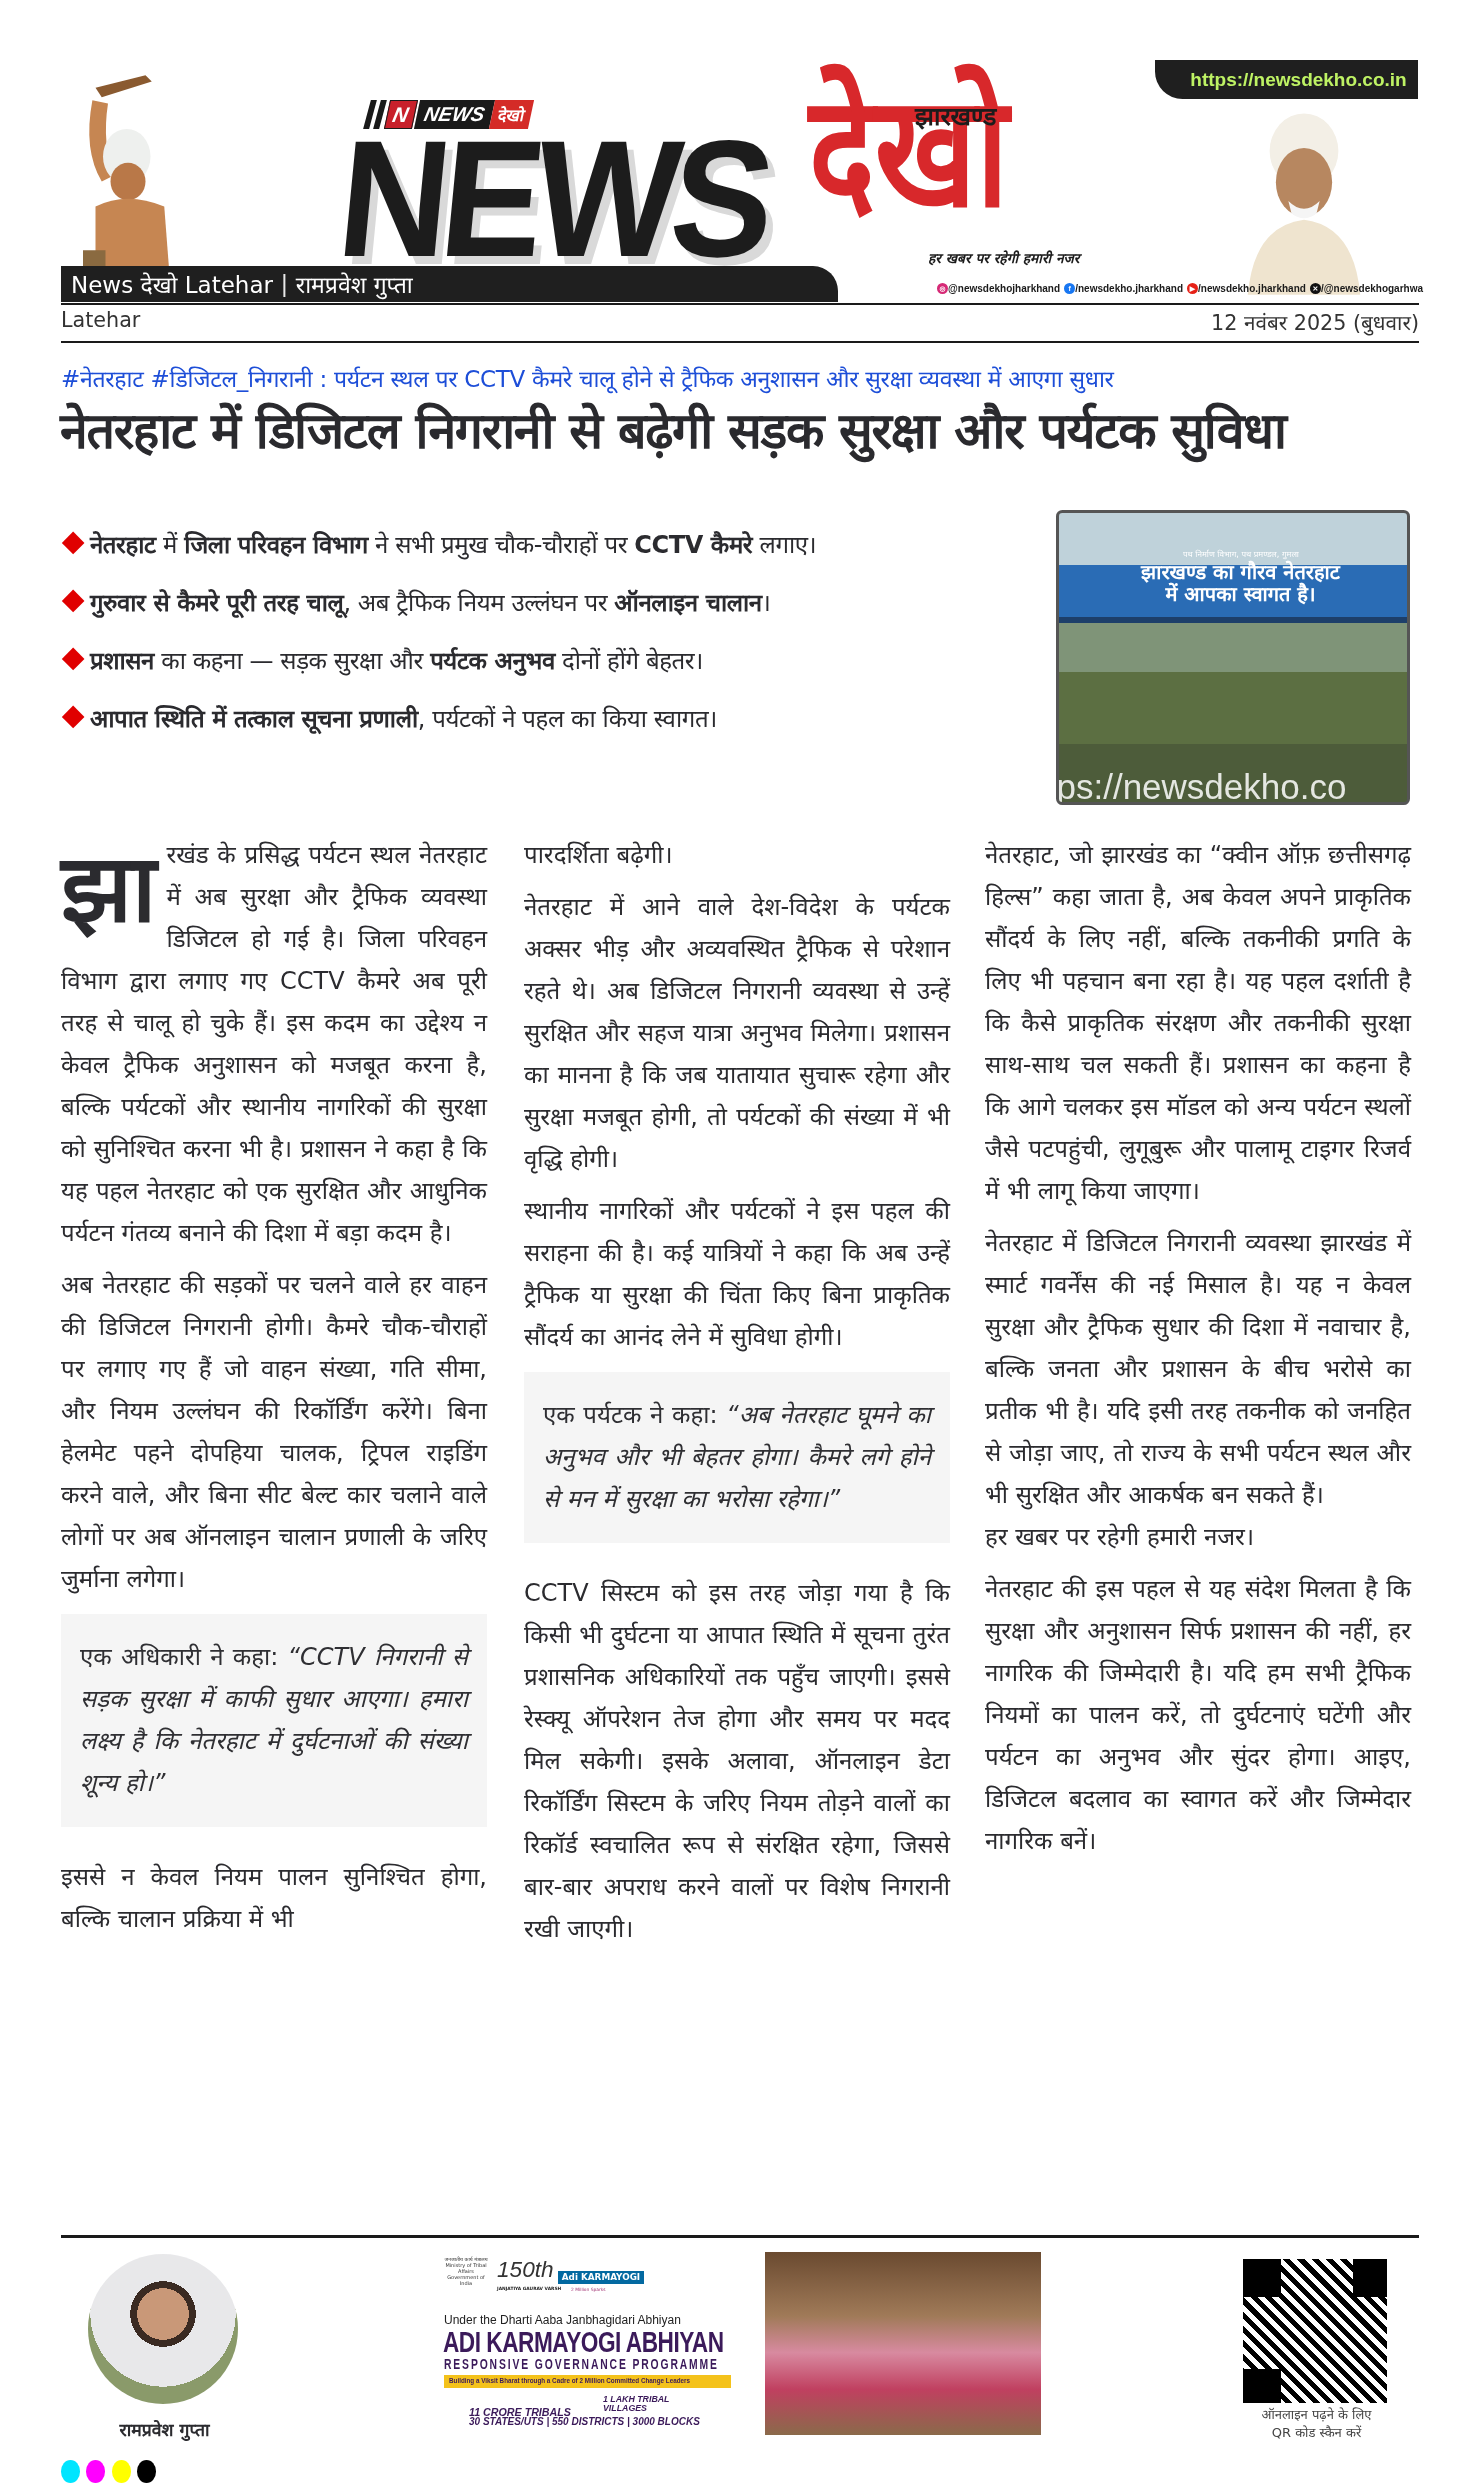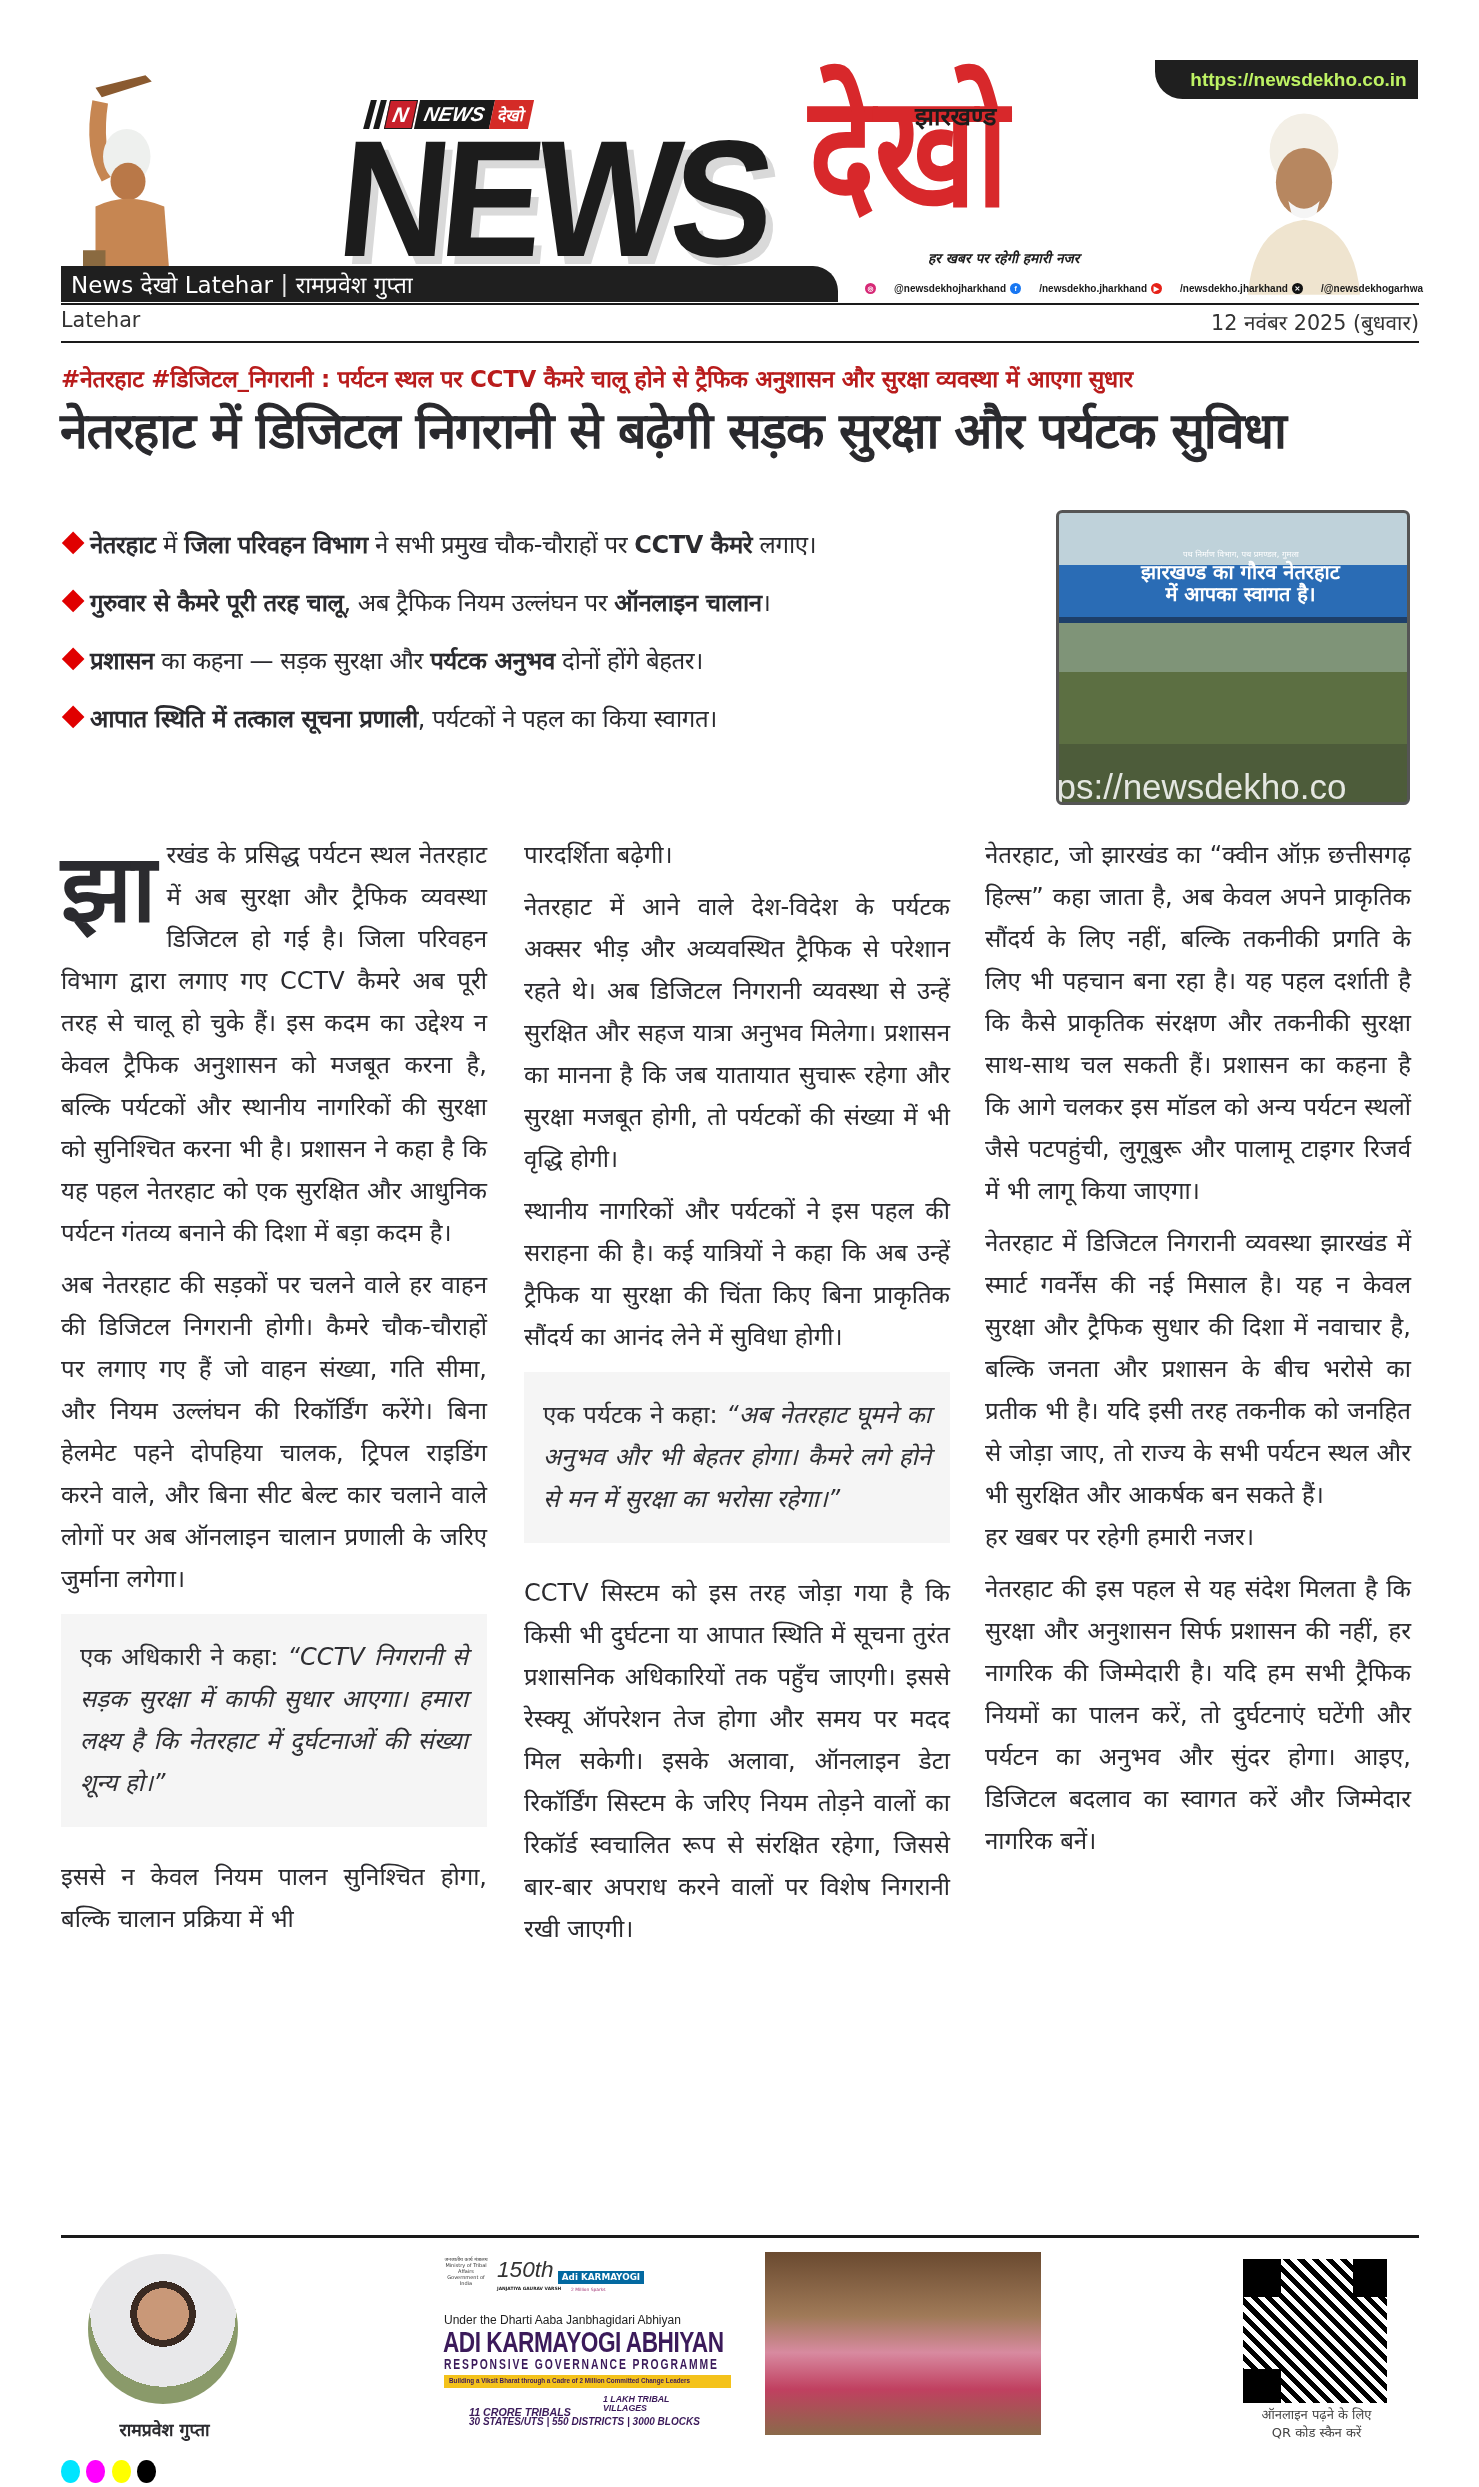--- a/index.html
+++ b/index.html
@@ -16,28 +16,28 @@
   .mini-logo .nbox { width: 27.6px; height: 29px; background: #c8202b; border: 1.9px solid #1a1a1a; transform: skewX(-12deg); color: #fff; font-family: "Liberation Sans", sans-serif; font-weight: bold; font-style: italic; font-size: 21px; display: flex; align-items: center; justify-content: center; margin-right: 2.5px; }
   .mini-logo .nw { background: #1a1a1a; color: #fff; font-family: "Liberation Sans", sans-serif; font-weight: bold; font-style: italic; font-size: 20px; height: 29px; padding: 0 7.5px; display: flex; align-items: center; transform: skewX(-12deg); }
   .mini-logo .dk { background: #d42b27; color: #fff; font-weight: bold; font-size: 16.3px; height: 29px; padding: 0 6.3px; display: flex; align-items: center; transform: skewX(-12deg); }
   .big-news { position: absolute; left: 348px; top: 116px; font-family: "Liberation Sans", sans-serif; font-weight: 900; font-size: 166px; letter-spacing: -8.8px; color: #1c1c1c; line-height: 1; transform: scaleX(0.92) skewX(-6deg); transform-origin: left top; text-shadow: 8.8px 7.5px 0 #d9d9d9; }
   .big-dekho { position: absolute; left: 809px; top: 74px; font-family: "DejaVu Sans", sans-serif; font-weight: bold; font-size: 155px; color: #d8282b; line-height: 1; transform: scaleX(0.8); transform-origin: left top; }
   .jharkhand { position: absolute; left: 915px; top: 98px; font-weight: bold; font-size: 25px; color: #1c1c1c; }
   .tagline { position: absolute; left: 928px; top: 248px; font-size: 13.8px; font-style: italic; font-weight: bold; color: #1c1c1c; }
   .byline-bar { position: absolute; left: 61px; top: 266px; width: 777px; height: 36px; background: #1f1f1f; border-top-right-radius: 25px; color: #fff; font-size: 23px; display: flex; align-items: center; padding-left: 10px; }
   .byline-bar .sep { margin: 0 7.5px; opacity: .9; }
   .socials { position: absolute; left: 865px; top: 283px; width: 558px; display: flex; justify-content: flex-end; gap: 3.8px; align-items: center; font-family: "Liberation Sans", sans-serif; font-size: 10px; font-weight: bold; color: #1a1a1a; }
-  .socials .s { display: flex; align-items: center; gap: 18px; }
+  .socials .s { display: flex; align-items: center; gap: 0; }
   .socials .ic { width: 11.3px; height: 11.3px; border-radius: 50%; display: inline-flex; align-items: center; justify-content: center; color: #fff; font-size: 6.9px; }
   .rule-top { position: absolute; left: 61px; top: 303px; width: 1358px; height: 1.9px; background: #1a1a1a; }
   .dateline { position: absolute; left: 61px; top: 308px; width: 1358px; display: flex; justify-content: space-between; font-size: 20.7px; color: #333; }
   .rule-date { position: absolute; left: 61px; top: 341px; width: 1358px; height: 1.9px; background: #1a1a1a; }
 
   
-  .kicker { position: absolute; left: 61px; top: 362px; width: 1358px; font-weight: bold; font-size: 23px; color: #b91c1c; white-space: nowrap; letter-spacing: -0.3px; }
+  .kicker { position: absolute; left: 61px; top: 362px; width: 1358px; font-weight: normal; font-size: 23px; color: #1d4ed8; white-space: nowrap; letter-spacing: -0.3px; }
   .headline { position: absolute; left: 60px; top: 404px; width: 1360px; font-weight: bold; font-size: 50px; color: #2a2a2e; white-space: nowrap; letter-spacing: -1.3px; line-height: 1.1; }
 
   
   .highlights { position: absolute; left: 61px; top: 514px; width: 978px; list-style: none; }
   .highlights li { font-size: 24px; color: #2b2b2f; height: 58px; display: flex; align-items: center; white-space: nowrap; letter-spacing: -0.4px; }
   .highlights .dia { width: 16.3px; height: 16.3px; background: #e00000; transform: rotate(45deg); margin: 0 8.8px 0 3.8px; flex: none; }
   .highlights b { font-weight: bold; }
   .hero-img { position: absolute; left: 1056px; top: 510px; width: 354px; height: 295px; border: 3.1px solid #555; border-radius: 6.3px; overflow: hidden; background: linear-gradient(#bfd2da 0 18%, #2a6cb5 18% 36%, #1d3f6a 36% 38%, #7f9478 38% 55%, #5c6f42 55% 80%, #4d5c3a 80%); }
   .hero-img .sign1 { position: absolute; left: 19px; top: 35px; width: 326px; text-align: center; color: #fff; font-size: 8.1px; }
   .hero-img .sign2 { position: absolute; left: 12.5px; top: 49px; width: 338px; text-align: center; color: #fff; font-size: 20px; line-height: 1.08; font-weight: bold; }

